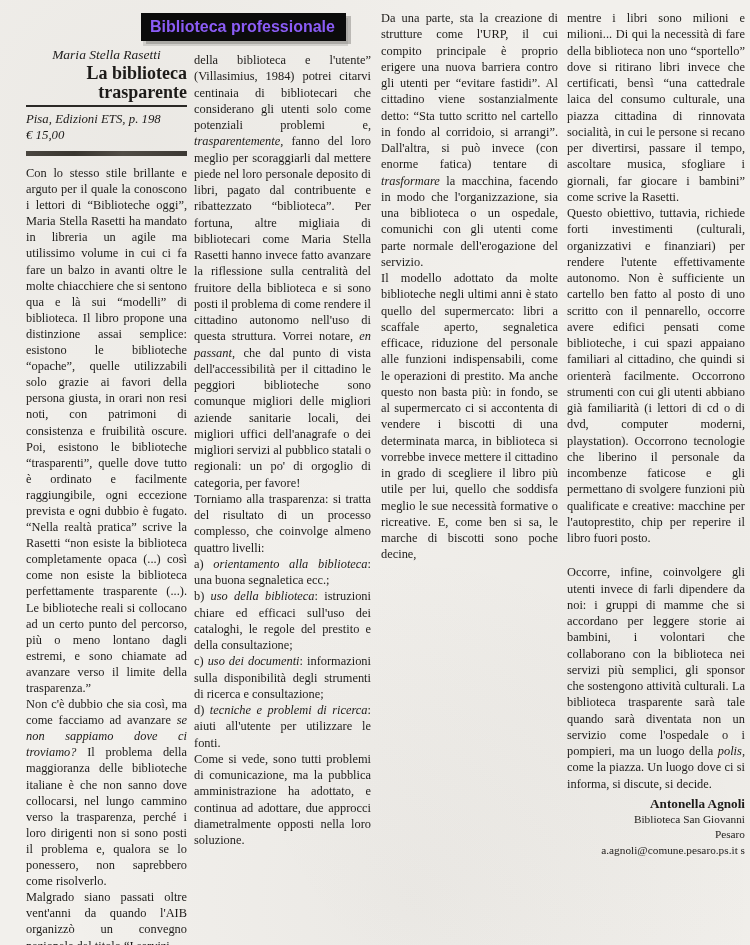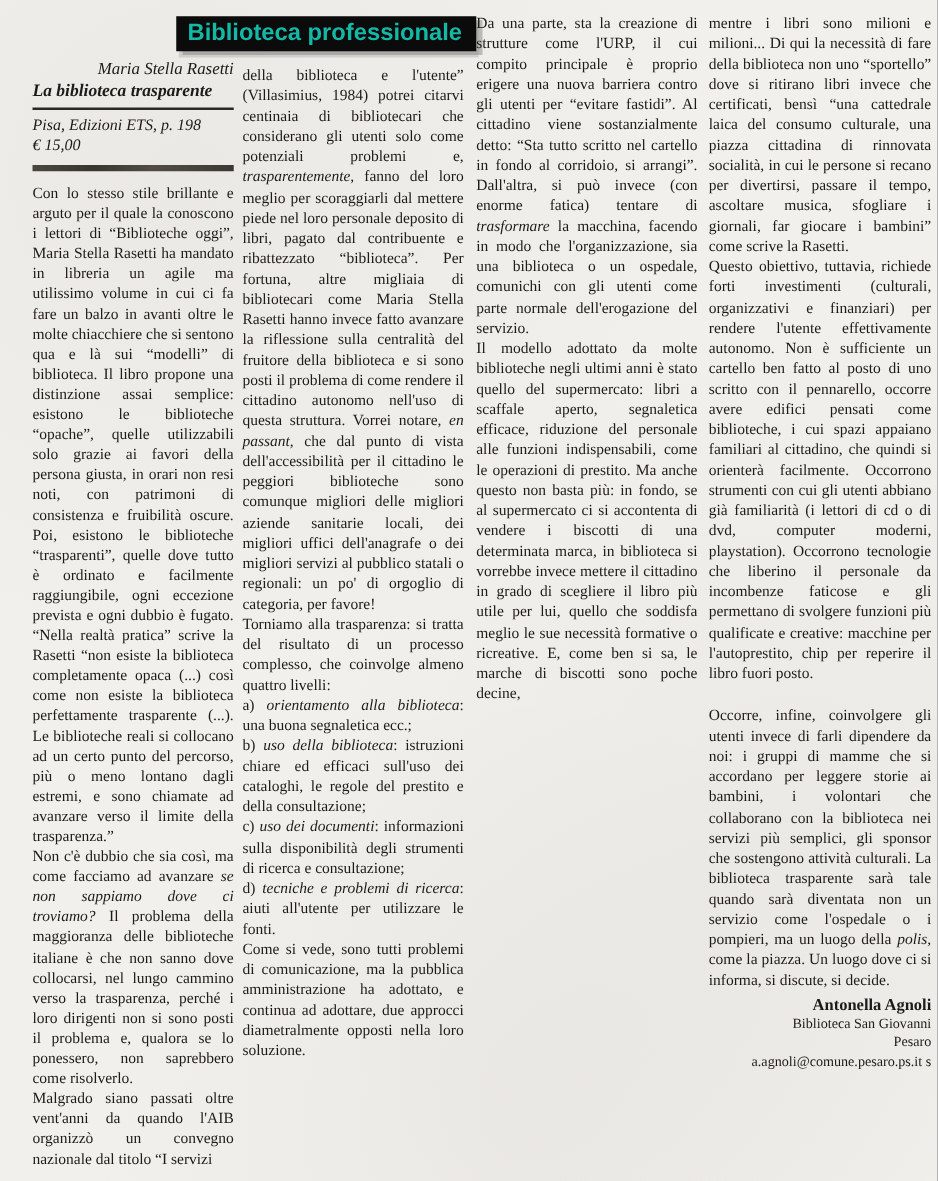--- a/index.html
+++ b/index.html
@@ -11,39 +11,39 @@
     background-image:
       radial-gradient(circle at 20% 15%, rgba(120,115,105,0.06), transparent 40%),
       radial-gradient(circle at 85% 70%, rgba(120,115,105,0.05), transparent 45%),
       radial-gradient(circle at 55% 95%, rgba(100,95,90,0.05), transparent 35%);
     overflow:hidden;
     font-family:"Liberation Serif", serif;
     color:#1d1b19;
   }
   .masthead{
     position:absolute;left:141px;top:13px;
-    background:#0b0b0b;color:#14b8a6;
+    background:#0b0b0b;color:#8b5cf6;
     font-family:"Liberation Sans", sans-serif;
-    font-weight:bold;font-size:19px;line-height:23px;
+    font-weight:bold;font-size:16px;line-height:23px;
     padding:2px 11px 3px 9px;
     box-shadow:5px 3px 0 rgba(125,122,118,0.45), 2px 5px 0 rgba(125,122,118,0.25);
   }
   .col{
     position:absolute;
     text-align:justify;
     font-size:12.4px;line-height:16.25px;
     hyphens:auto;-webkit-hyphens:auto;
   }
   .col p{margin:0;}
   #col1{left:26px;top:46px;width:161px;line-height:16.1px;}
   #col2{left:194px;top:52px;width:177px;}
   #col3{left:381px;top:10px;width:177px;}
   #col4{left:567px;top:10px;width:178px;}
-  .book-author{font-style:italic;font-size:13.5px;line-height:17px;text-align:right;}
-  .book-title{font-style:italic;font-weight:bold;font-size:14px;line-height:19px;margin:1px 0 3px;text-align:left;}
+  .book-author{font-style:italic;font-size:13.5px;line-height:17px;text-align:center;}
+  .book-title{font-weight:bold;font-size:18px;line-height:19px;margin:1px 0 3px;text-align:right;}
   .rule-thin{border:0;border-top:2px solid #2b2926;margin:1px 0 4px;}
   .book-imprint,.book-price{font-style:italic;font-size:12.8px;line-height:16px;text-align:left;}
   .rule-thick{border:0;height:5px;background:linear-gradient(90deg,#4a4640,#38352f 30%,#514d46 60%,#3b3833);margin:8px 0 9px;}
   .sig{text-align:right;font-weight:bold;font-size:13.2px;line-height:17px;margin-top:3px;}
   .affil{text-align:right;font-size:11.3px;line-height:15.5px;}
 </style>
 </head>
 <body>
 
 <div class="page">

